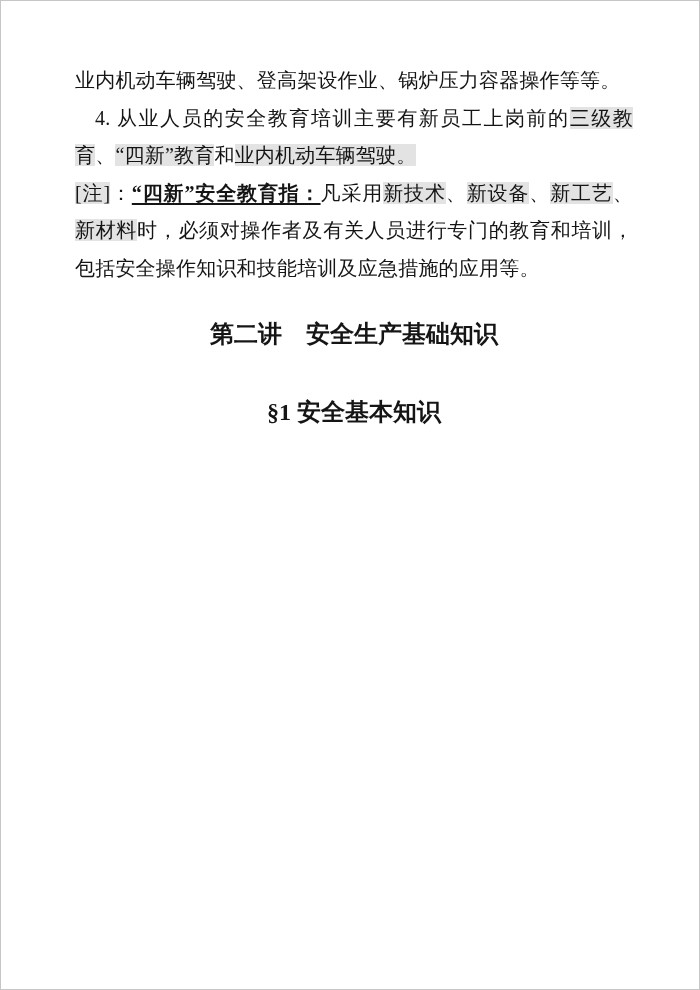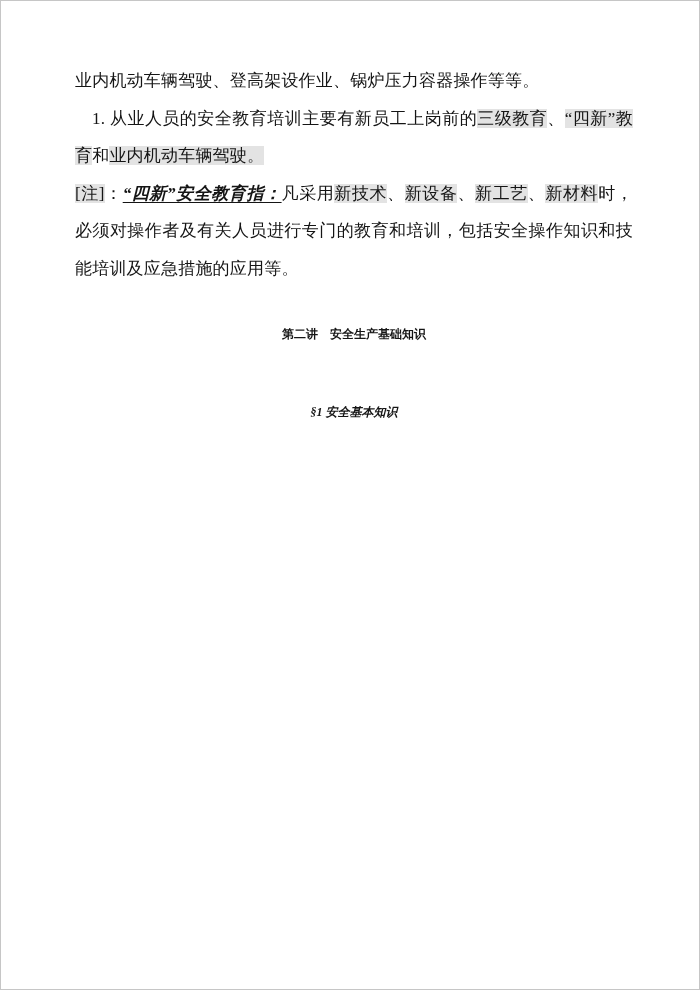--- a/index.html
+++ b/index.html
@@ -11,40 +11,40 @@
     font-family: "Liberation Serif", "DejaVu Serif", serif;
     color: #151515;
     overflow: hidden;
     box-sizing: border-box;
   }
   .doc {
     padding: 62px 67px 0 75px;
   }
   .para {
     margin: 0;
-    font-size: 17px;
+    font-size: 20px;
     line-height: 37.5px;
     text-align: justify;
     letter-spacing: 0.2px;
   }
   .heading {
     font-weight: bold;
     text-align: center;
-    font-size: 12px;
+    font-size: 24px;
     line-height: 37.5px;
     margin: 0;
   }
   .heading.level-1 { margin: 29px 0 40px; }
-  .heading.level-2 { margin: 0; font-style: italic; }
+  .heading.level-2 { margin: 0; }
   .hl { background: var(--hl, #e3e3e3); }
-  .b  { font-weight: bold; font-style: italic; }
+  .b  { font-weight: bold; }
   .u  { text-decoration: underline; text-underline-offset: 3px; }
 </style>
 </head>
 <body style="background: rgb(255, 255, 255); color: rgb(21, 21, 21); box-shadow: rgb(198, 198, 198) 0px 0px 0px 1px inset;">
 
 <div class="doc">
     <p class="para"><span>业内机动车辆驾驶、登高架设作业、锅炉压力容器操作等等。</span></p>
-    <p class="para" style="text-indent: 1em;"><span>1. 从业人员的安全教育培训主要有新员工上岗前的</span><span class="hl">三级教育</span><span>、</span><span class="hl">“四新”教育</span><span>和</span><span class="hl">业内机动车辆驾驶。</span></p>
+    <p class="para" style="text-indent: 1em;"><span>4. 从业人员的安全教育培训主要有新员工上岗前的</span><span class="hl">三级教育</span><span>、</span><span class="hl">“四新”教育</span><span>和</span><span class="hl">业内机动车辆驾驶。</span></p>
     <p class="para"><span class="hl">[注]</span><span>：</span><span class="b u">“四新”安全教育指：</span><span>凡采用</span><span class="hl">新技术</span><span>、</span><span class="hl">新设备</span><span>、</span><span class="hl">新工艺</span><span>、</span><span class="hl">新材料</span><span>时，必须对操作者及有关人员进行专门的教育和培训，包括安全操作知识和技能培训及应急措施的应用等。</span></p>
     <div class="heading level-1"><span>第二讲　安全生产基础知识</span></div>
     <div class="heading level-2"><span>§1 安全基本知识</span></div>
   </div>
 
 </body></html>

